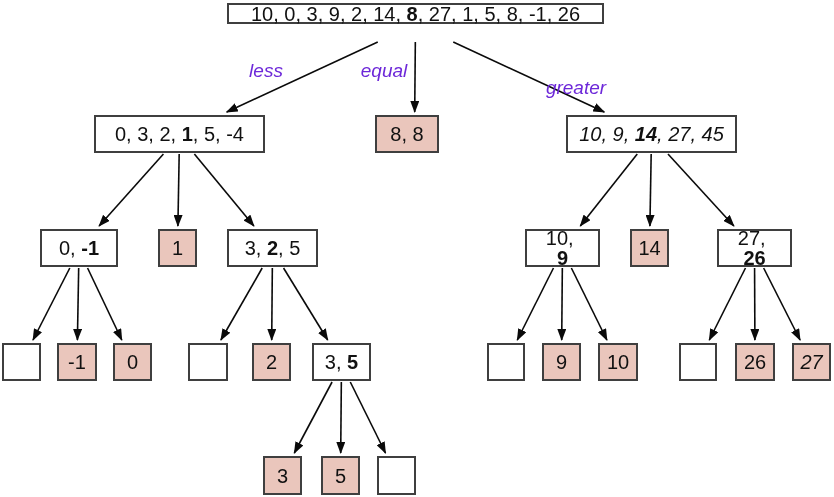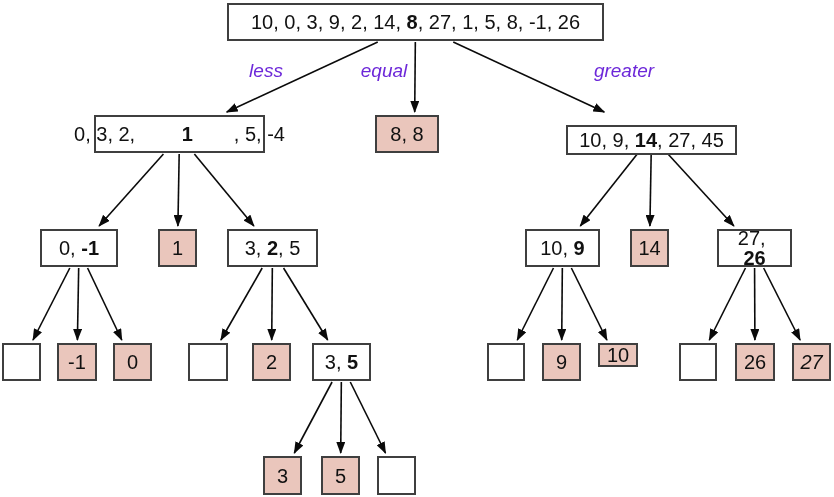--- a/index.html
+++ b/index.html
@@ -29,21 +29,21 @@
   .node.pink{background:var(--pink);}
   .node span.b{font-weight:bold;}
   .edge-label{
     position:absolute;
     transform:translate(-50%,-50%);
     font-size:19px;font-style:italic;color:#6d28d9;
     white-space:nowrap;
   }
   .lbl-less{left:266px;top:71px;}
   .lbl-equal{left:384px;top:71px;text-align:right;}
-  .lbl-greater{left:576px;top:71px;margin-left:48px;}
+  .lbl-greater{left:576px;top:88px;}
 </style>
 </head>
 <body>
 
 <div class="canvas">
   <svg class="edges" width="834" height="497" viewBox="0 0 834 497" xmlns="http://www.w3.org/2000/svg">
     <defs>
       <marker id="arrow" markerUnits="userSpaceOnUse" markerWidth="12" markerHeight="9" refX="11" refY="4.5" orient="auto">
         <path d="M0,0 L12,4.5 L0,9 Z" fill="#0a0a0a"></path>
       </marker>
@@ -68,39 +68,39 @@
       <line x1="667.98" y1="154" x2="733.9" y2="226" stroke="#0a0a0a" stroke-width="1.6" marker-end="url(#arrow)"></line>
       <line x1="553.46" y1="268" x2="517.3" y2="340" stroke="#0a0a0a" stroke-width="1.6" marker-end="url(#arrow)"></line>
       <line x1="562.34" y1="268" x2="561.7" y2="340" stroke="#0a0a0a" stroke-width="1.6" marker-end="url(#arrow)"></line>
       <line x1="571.38" y1="268" x2="606.9" y2="340" stroke="#0a0a0a" stroke-width="1.6" marker-end="url(#arrow)"></line>
       <line x1="745.46" y1="268" x2="709.3" y2="340" stroke="#0a0a0a" stroke-width="1.6" marker-end="url(#arrow)"></line>
       <line x1="754.58" y1="268" x2="754.9" y2="340" stroke="#0a0a0a" stroke-width="1.6" marker-end="url(#arrow)"></line>
       <line x1="763.62" y1="268" x2="800.1" y2="340" stroke="#0a0a0a" stroke-width="1.6" marker-end="url(#arrow)"></line>
     </svg>
 
   <div>
-      <div class="node" style="left: 227px; top: 3px; width: 377px; height: 38px;"><span>10, 0, 3, 9, 2, 14, </span><span class="b">8</span><span>, 27, 1, 5, 8, -1, 26</span></div>
-      <div class="node" style="left: 94px; top: 115px; width: 171px; height: 38px; gap: 41px;"><span>0, 3, 2, </span><span class="b">1</span><span>, 5, -4</span></div>
+      <div class="node" style="left: 227px; top: 3px; width: 377px; height: 21px;"><span>10, 0, 3, 9, 2, 14, </span><span class="b">8</span><span>, 27, 1, 5, 8, -1, 26</span></div>
+      <div class="node" style="left: 94px; top: 115px; width: 171px; height: 38px;"><span>0, 3, 2, </span><span class="b">1</span><span>, 5, -4</span></div>
       <div class="node pink" style="left: 375px; top: 115px; width: 64px; height: 38px;"><span>8, 8</span></div>
-      <div class="node" style="left: 566px; top: 125px; width: 171px; height: 30px;"><span>10, 9, </span><span class="b">14</span><span>, 27, 45</span></div>
+      <div class="node" style="left: 566px; top: 115px; width: 171px; height: 38px; font-style: italic;"><span>10, 9, </span><span class="b">14</span><span>, 27, 45</span></div>
       <div class="node" style="left: 40px; top: 229px; width: 78px; height: 38px;"><span>0, </span><span class="b">-1</span></div>
       <div class="node pink" style="left: 158px; top: 229px; width: 39px; height: 38px;"><span>1</span></div>
       <div class="node" style="left: 227px; top: 229px; width: 91px; height: 38px;"><span>3, </span><span class="b">2</span><span>, 5</span></div>
-      <div class="node" style="left: 525px; top: 229px; width: 75px; height: 38px;"><span>10, </span><span class="b">9</span></div>
+      <div class="node" style="left: 525px; top: 229px; width: 75px; height: 38px; flex-direction: column;"><span>10, </span><span class="b">9</span></div>
       <div class="node pink" style="left: 630px; top: 229px; width: 39px; height: 38px;"><span>14</span></div>
       <div class="node" style="left: 717px; top: 229px; width: 75px; height: 38px; flex-direction: column;"><span>27, </span><span class="b">26</span></div>
       <div class="node" style="left: 2px; top: 343px; width: 39px; height: 38px;"></div>
       <div class="node pink" style="left: 57px; top: 343px; width: 40px; height: 38px;"><span>-1</span></div>
       <div class="node pink" style="left: 113px; top: 343px; width: 39px; height: 38px;"><span>0</span></div>
       <div class="node" style="left: 188px; top: 343px; width: 40px; height: 38px;"></div>
       <div class="node pink" style="left: 252px; top: 343px; width: 39px; height: 38px;"><span>2</span></div>
       <div class="node" style="left: 312px; top: 343px; width: 59px; height: 38px;"><span>3, </span><span class="b">5</span></div>
       <div class="node" style="left: 487px; top: 343px; width: 38px; height: 38px;"></div>
       <div class="node pink" style="left: 542px; top: 343px; width: 39px; height: 38px;"><span>9</span></div>
-      <div class="node pink" style="left: 598px; top: 343px; width: 40px; height: 24px;"><span>10</span></div>
+      <div class="node pink" style="left: 598px; top: 343px; width: 40px; height: 38px;"><span>10</span></div>
       <div class="node" style="left: 679px; top: 343px; width: 38px; height: 38px;"></div>
       <div class="node pink" style="left: 735px; top: 343px; width: 40px; height: 38px;"><span>26</span></div>
       <div class="node pink" style="left: 792px; top: 343px; width: 39px; height: 38px; font-style: italic;"><span>27</span></div>
       <div class="node pink" style="left: 263px; top: 456px; width: 39px; height: 39px;"><span>3</span></div>
       <div class="node pink" style="left: 321px; top: 456px; width: 39px; height: 39px;"><span>5</span></div>
       <div class="node" style="left: 377px; top: 456px; width: 39px; height: 39px;"></div>
     </div>
 
   <div class="edge-label lbl-less">less</div>
   <div class="edge-label lbl-equal">equal</div>

